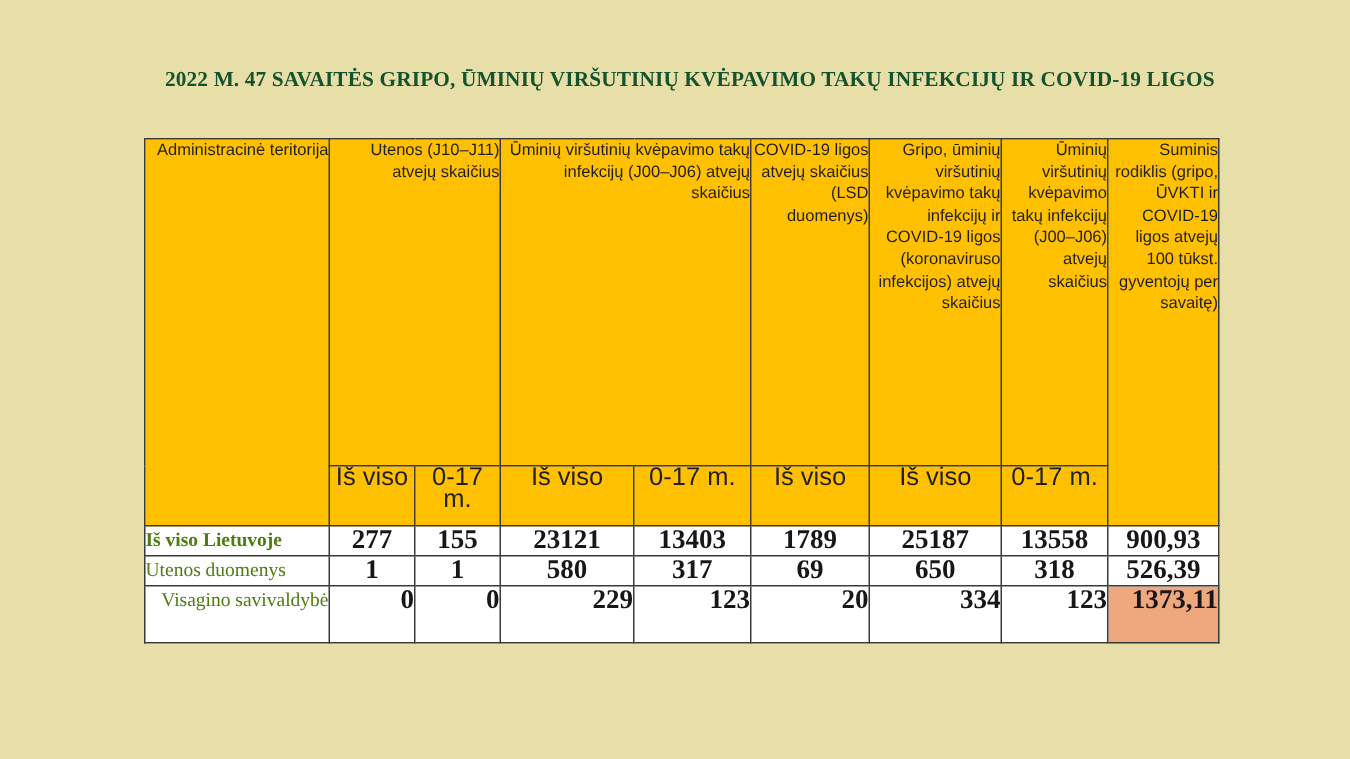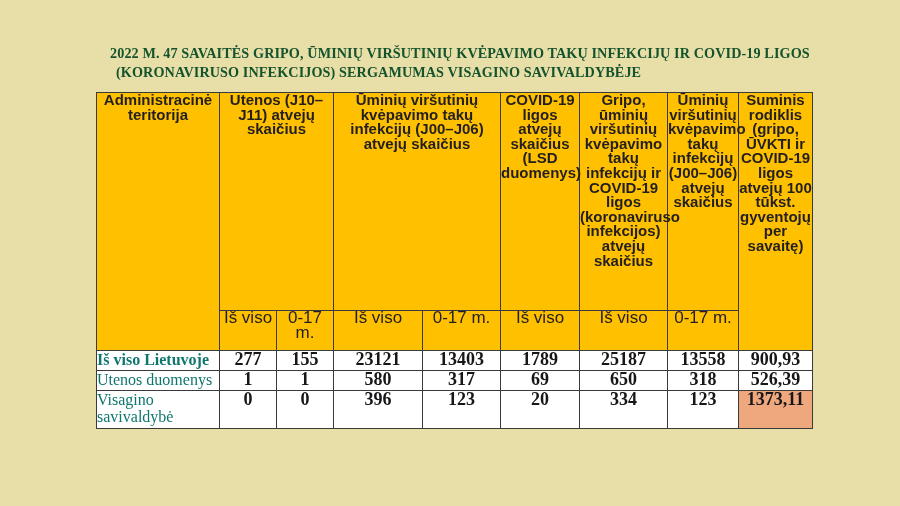--- a/index.html
+++ b/index.html
@@ -60,24 +60,24 @@
     padding: 0;
     vertical-align: top;
     box-sizing: border-box;
   }
 
   
   .hdr-cell {
     background: #ffc000;
     color: #231f20;
     font-family: "Liberation Sans", sans-serif;
-    font-weight: bold;
-    font-size: 15px;
+    font-weight: normal;
+    font-size: 11px;
     line-height: 14.6px;
-    text-align: center;
+    text-align: right;
     padding: 5px 4px 4px 6px;
     height: 218px;
     vertical-align: top;
   }
 
   
   .sub-cell {
     background: #ffc000;
     color: #231f20;
     font-size: 17px;
@@ -86,23 +86,23 @@
     text-align: center;
     vertical-align: bottom;
     padding: 3px 3px 4px 3px;
     height: 40px;
   }
 
   
   .row-label {
     background: #ffffff;
     font-family: "Liberation Serif", serif;
-    font-size: 16px;
+    font-size: 13px;
     line-height: 17px;
-    color: #0f766e;
+    color: #4d7c0f;
     text-align: left;
     padding: 2px 4px 2px 6px;
     vertical-align: top;
   }
   .row-label.bold { font-weight: bold; }
 
   .num-cell {
     background: #ffffff;
     font-family: "Liberation Serif", serif;
     font-weight: bold;
@@ -111,30 +111,29 @@
     color: #17171a;
     text-align: center;
     vertical-align: top;
     padding: 2px 3px 2px 3px;
   }
   .num-cell.highlight {
     background: #efa87e;
   }
 
   tr.data-row td { height: 20px; }
-  tr.data-row.tall td { height: 38px; }
+  tr.data-row.tall td { height: 38px; text-align: right; }
 </style>
 </head>
 <body>
 
 <div class="slide">
 
   <div class="title-block">
     <span class="title-line-1">2022 M. 47 SAVAITĖS GRIPO, ŪMINIŲ VIRŠUTINIŲ KVĖPAVIMO TAKŲ INFEKCIJŲ IR COVID-19 LIGOS</span>
-    <span class="title-line-2">(KORONAVIRUSO INFEKCIJOS) SERGAMUMAS VISAGINO SAVIVALDYBĖJE</span>
   </div>
 
   <div class="table-wrap">
     <table class="data-table">
       <colgroup>
         <col style="width:123px">
         <col style="width:57px">
         <col style="width:57px">
         <col style="width:89px">
         <col style="width:78px">
@@ -187,21 +186,21 @@
           <td class="num-cell">69</td>
           <td class="num-cell">650</td>
           <td class="num-cell">318</td>
           <td class="num-cell">526,39</td>
         </tr>
 
         <tr class="data-row tall">
           <td class="row-label">Visagino savivaldybė</td>
           <td class="num-cell">0</td>
           <td class="num-cell">0</td>
-          <td class="num-cell">396</td>
+          <td class="num-cell">229</td>
           <td class="num-cell">123</td>
           <td class="num-cell">20</td>
           <td class="num-cell">334</td>
           <td class="num-cell">123</td>
           <td class="num-cell highlight">1373,11</td>
         </tr>
       </tbody>
     </table>
   </div>
 

